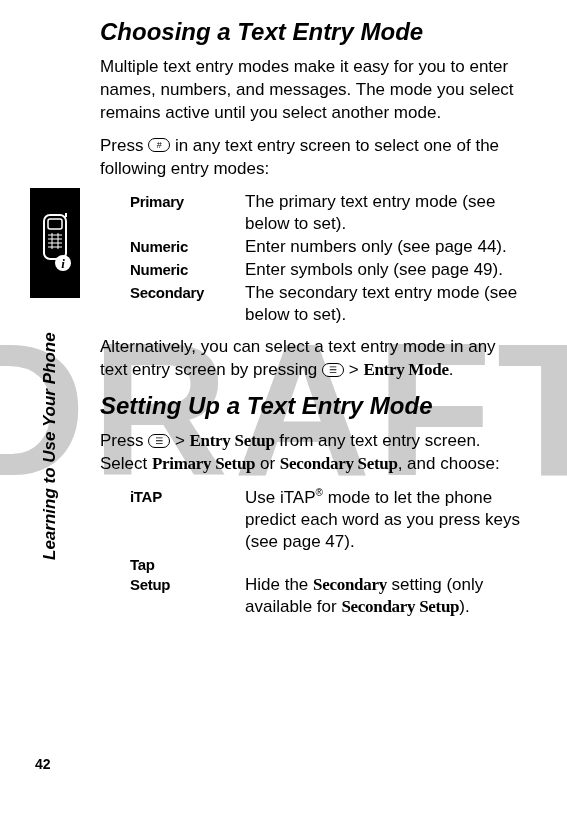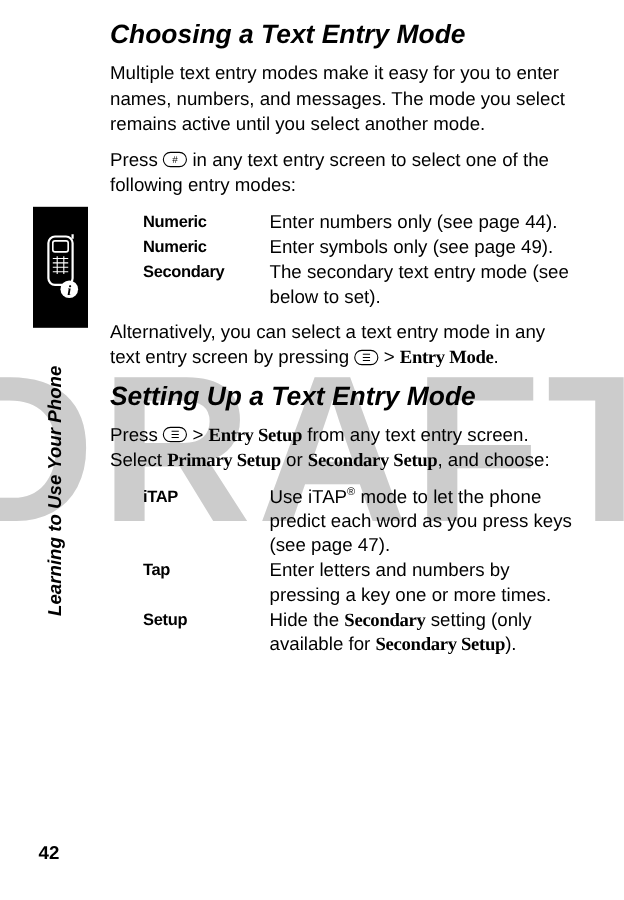--- a/index.html
+++ b/index.html
@@ -57,23 +57,23 @@
     transform: rotate(-90deg);
     transform-origin: left top;
     font-style: italic;
     font-weight: bold;
     font-size: 17px;
     white-space: nowrap;
   }
   .page-num {
     position: absolute;
     left: 35px;
-    bottom: 32px;
+    bottom: 46px;
     font-weight: bold;
-    font-size: 17px;
+    font-size: 14px;
   }
   h2.section {
     font-style: italic;
     font-weight: bold;
     font-size: 24px;
     margin-bottom: 10px;
   }
   p.body {
     font-size: 17px;
     line-height: 1.35;
@@ -152,20 +152,24 @@
   <h2 class="section">Choosing a Text Entry Mode</h2>
 
   <p class="body">Multiple text entry modes make it easy for you to enter names, numbers, and messages. The mode you select remains active until you select another mode.</p>
 
   <p class="body">
     <span>Press </span><span class="key-icon">#</span><span> in any text entry screen to select one of the following entry modes:</span>
   </p>
 
   <div class="def-table">
     <div class="def-row">
+      <div class="def-term">Primary</div>
+      <div class="def-desc">The primary text entry mode (see below to set).</div>
+    </div>
+    <div class="def-row">
       <div class="def-term">Numeric</div>
       <div class="def-desc">Enter numbers only (see page 44).</div>
     </div>
     <div class="def-row">
       <div class="def-term">Numeric</div>
       <div class="def-desc">Enter symbols only (see page 49).</div>
     </div>
     <div class="def-row">
       <div class="def-term">Secondary</div>
       <div class="def-desc">The secondary text entry mode (see below to set).</div>
@@ -184,21 +188,20 @@
 
   <div class="def-table">
     <div class="def-row">
       <div class="def-term">iTAP</div>
       <div class="def-desc">
         <span>Use iTAP</span><sup>®</sup><span> mode to let the phone predict each word as you press keys (see page 47).</span>
       </div>
     </div>
     <div class="def-row">
       <div class="def-term">Tap</div>
-      <div class="def-desc">Enter letters and numbers by pressing a key one or more times.</div>
     </div>
     <div class="def-row">
       <div class="def-term">Setup</div>
       <div class="def-desc">
         <span>Hide the </span><span class="menu-bold">Secondary</span><span> setting (only available for </span><span class="menu-bold">Secondary Setup</span><span>).</span>
       </div>
     </div>
   </div>
 
 </div>

